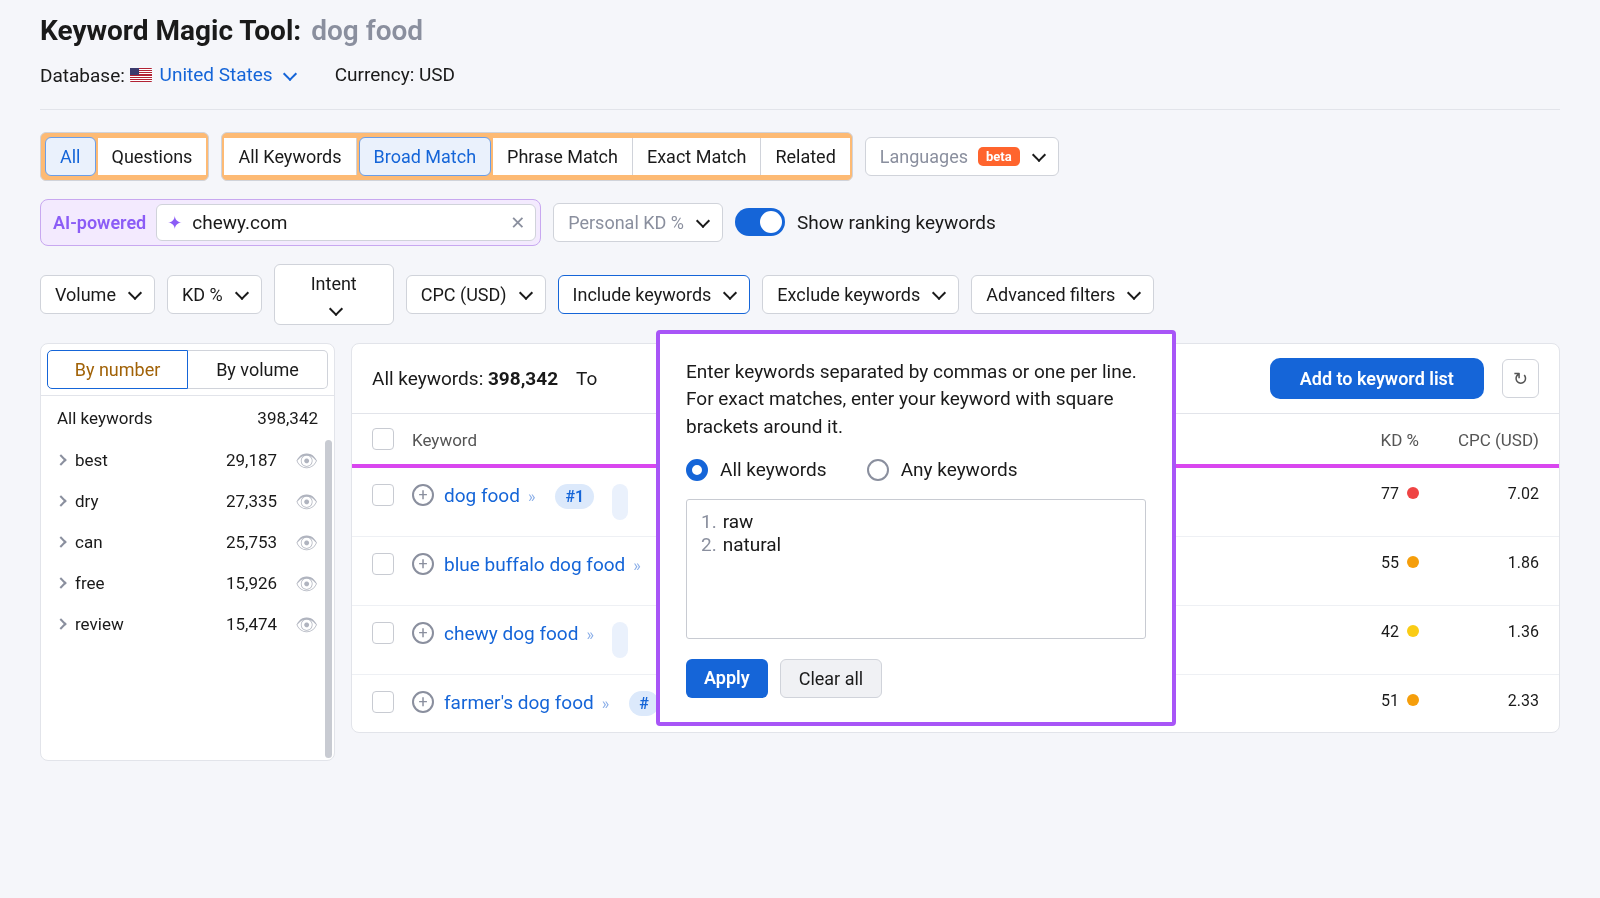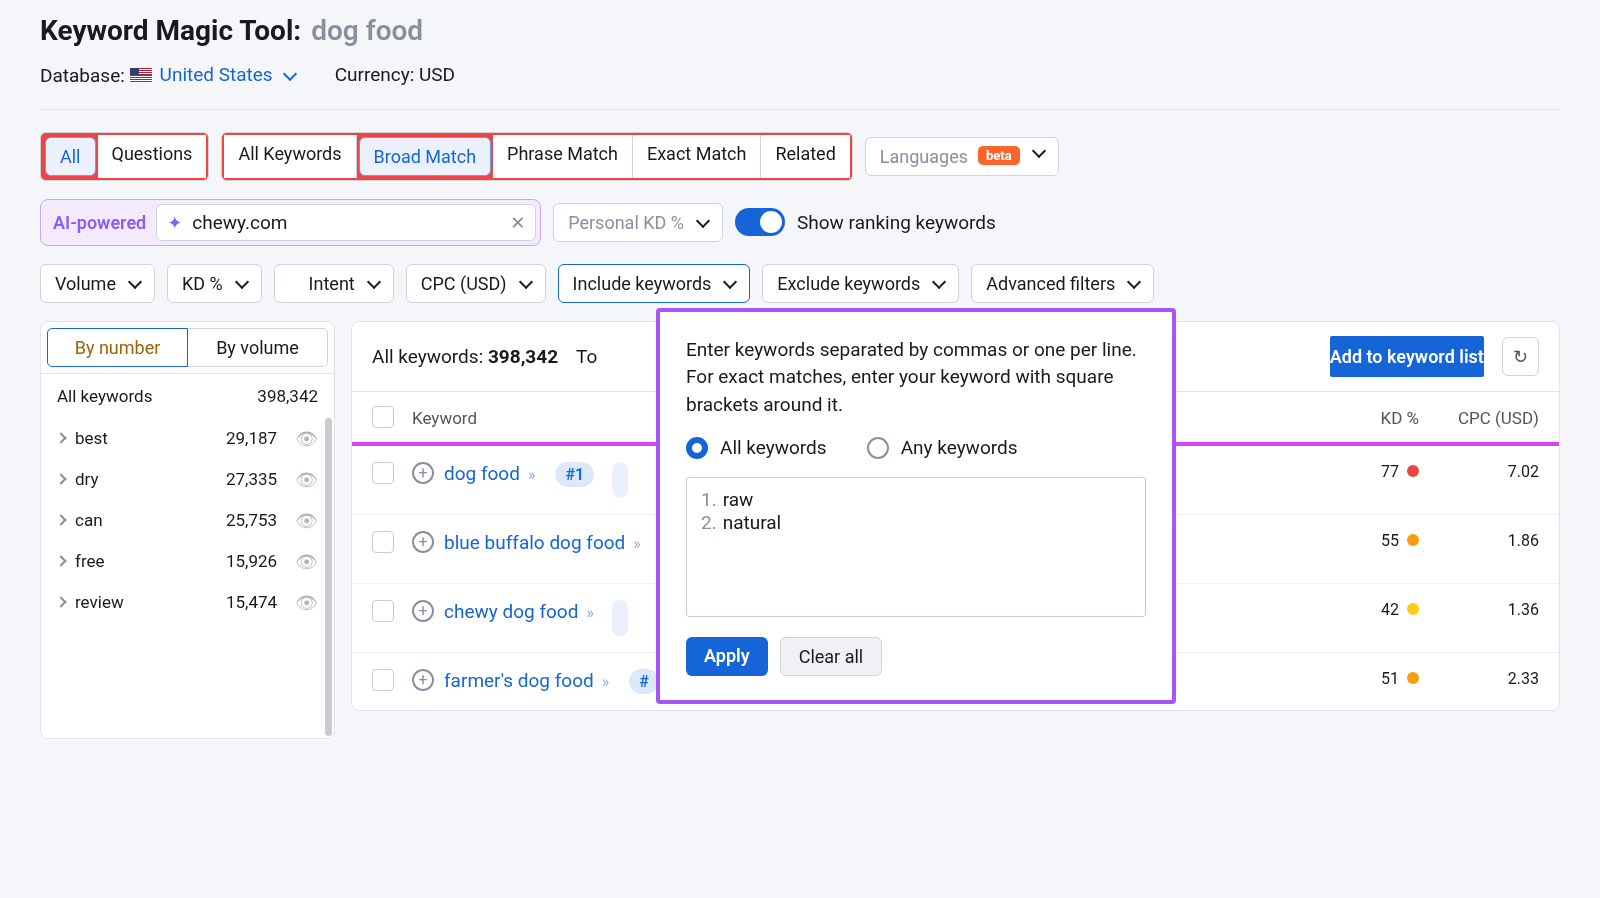--- a/index.html
+++ b/index.html
@@ -15,26 +15,26 @@
   .title-query { color: #8a8f9e; font-weight: 600; }
   .meta-row { display:flex; gap:40px; align-items:center; margin-top: 16px; font-size:19px; }
   .db-label { color:#1a1a1a; }
   .country-link { color:#1565d8; display:inline-flex; align-items:center; gap:8px; }
   .flag { display:inline-block; width:22px; height:14px; background: linear-gradient(to bottom, #b22234 0 7.7%, #fff 7.7% 15.4%, #b22234 15.4% 23.1%, #fff 23.1% 30.8%, #b22234 30.8% 38.5%, #fff 38.5% 46.2%, #b22234 46.2% 53.8%, #fff 53.8% 61.5%, #b22234 61.5% 69.2%, #fff 69.2% 76.9%, #b22234 76.9% 84.6%, #fff 84.6% 92.3%, #b22234 92.3% 100%); position:relative; border-radius:1px; }
   .flag::before { content:""; position:absolute; top:0; left:0; width:9px; height:7px; background:#3c3b6e; }
   .chev-down { border: solid #1565d8; border-width:0 2px 2px 0; display:inline-block; padding:4px; transform:rotate(45deg); margin-left:4px; margin-bottom:2px;}
   .chev-down.dark { border-color:#1a1a1a; }
   .filters-area { padding-top: 22px; }
   .row { display:flex; gap:12px; align-items:center; flex-wrap:wrap; margin-bottom:18px; }
-  .seg-group { display:flex; border:1px solid #d0d3da; border-radius:6px; overflow:hidden; background:#ef4444; }
+  .seg-group { display:flex; border:1px solid #d0d3da; border-radius:6px; overflow:hidden; background:#fdba74;align-items:center; }
   .seg-btn { padding:8px 14px; font-size:18px; border-right:1px solid #d0d3da; background:#fff; cursor:pointer; }
   .seg-btn:last-child { border-right:none; }
   .seg-btn.active-blue { background:#eaf1fc; color:#1565d8; border:1px solid #6a9ee8; border-radius:6px; margin:2px; }
   .seg-group.with-inner-active { padding:2px; }
-  .lang-btn { display:flex; align-items:flex-start; gap:10px; border:1px solid #d0d3da; border-radius:6px; padding:8px 14px; background:#fff; font-size:18px; color:#8a8f9e; }
+  .lang-btn { display:flex; align-items:center; gap:10px; border:1px solid #d0d3da; border-radius:6px; padding:8px 14px; background:#fff; font-size:18px; color:#8a8f9e; }
   .beta-badge { background:#ff642d; color:#fff; font-size:13px; font-weight:700; padding:2px 8px; border-radius:5px; }
   .ai-pill { display:flex; align-items:center; gap:10px; border:1px solid #c8a8f0; border-radius:8px; padding:4px 4px 4px 12px; background:#f3eafe; }
   .ai-label { color:#8b5cf6; font-weight:600; font-size:18px; }
   .ai-input { display:flex; align-items:center; gap:10px; background:#fff; border:1px solid #d0d3da; border-radius:6px; padding:6px 10px; min-width:380px; }
   .sparkle { color:#8b5cf6; font-size:18px; }
   .clear-x { color:#8a8f9e; cursor:pointer; font-size:18px; margin-left:auto; }
   .filter-btn { display:flex; align-items:center; gap:10px; border:1px solid #d0d3da; border-radius:6px; padding:8px 14px; background:#fff; font-size:18px; }
   .filter-btn.active-border { border:1.5px solid #1565d8; }
   .toggle { width:50px; height:28px; background:#1565d8; border-radius:14px; position:relative; }
   .toggle::after { content:""; position:absolute; right:3px; top:3px; width:22px; height:22px; background:#fff; border-radius:50%; }
@@ -50,21 +50,21 @@
   .side-item { display:flex; align-items:center; padding:10px 16px; font-size:17px; gap:10px; }
   .side-chev { border: solid #8a8f9e; border-width:0 2px 2px 0; padding:3px; transform:rotate(-45deg); }
   .side-count { margin-left:auto; color:#1a1a1a; }
   .eye { color:#b0b4bf; font-size:18px; margin-left:8px; }
   .side-scroll { position:absolute; right:2px; top:0; bottom:2px; width:7px; background:#c8cbd2; border-radius:4px; }
   .main-panel { flex:1; background:#fff; border:1px solid #e2e4ea; border-radius:8px; position:relative; }
   .main-topbar { display:flex; align-items:center; padding:14px 20px; gap:18px; border-bottom:1px solid #e2e4ea; }
   .all-kw { font-size:19px; }
   .all-kw b { font-weight:700; }
   .tv { font-size:19px; color:#1a1a1a; }
-  .add-btn { margin-left:auto; background:#1565d8; color:#fff; padding:10px 0; border-radius:2px; font-size:18px; font-weight:600; }
+  .add-btn { margin-left:auto; background:#1565d8; color:#fff; padding:10px 30px; border-radius:10px; font-size:18px; font-weight:600; }
   .refresh-btn { border:1px solid #d0d3da; border-radius:6px; padding:8px 10px; font-size:18px; color:#555; }
   .table-head { display:flex; align-items:flex-end; padding:14px 20px; border-bottom:4px solid #d946ef; color:#555; font-size:17px; }
   .col-check { width:40px; }
   .col-kw { flex:1; }
   .col-kd { width:100px; text-align:right; }
   .col-cpc { width:120px; text-align:right; }
   .checkbox { width:22px; height:22px; border:1.5px solid #c8cbd2; border-radius:4px; background:#fff; }
   .table-row { display:flex; align-items:flex-start; padding:16px 20px; border-bottom:1px solid #eef0f4; }
   .kw-cell { flex:1; display:flex; align-items:flex-start; gap:10px; }
   .plus-circle { width:22px; height:22px; border:2px solid #8a8f9e; border-radius:50%; display:flex; align-items:center; justify-content:center; color:#8a8f9e; font-size:16px; line-height:1; flex-shrink:0; }
@@ -154,21 +154,21 @@
 
     <div class="row">
       <div class="filter-btn">
         <span>Volume</span>
         <span class="chev-down dark"></span>
       </div>
       <div class="filter-btn">
         <span>KD %</span>
         <span class="chev-down dark"></span>
       </div>
-      <div class="filter-btn" style="min-width:120px;justify-content:flex-end;">
+      <div class="filter-btn" style="min-width:120px;justify-content:center;flex-direction:column;">
         <span>Intent</span>
         <span class="chev-down dark"></span>
       </div>
       <div class="filter-btn">
         <span>CPC (USD)</span>
         <span class="chev-down dark"></span>
       </div>
       <div class="filter-btn active-border">
         <span>Include keywords</span>
         <span class="chev-down dark"></span>

